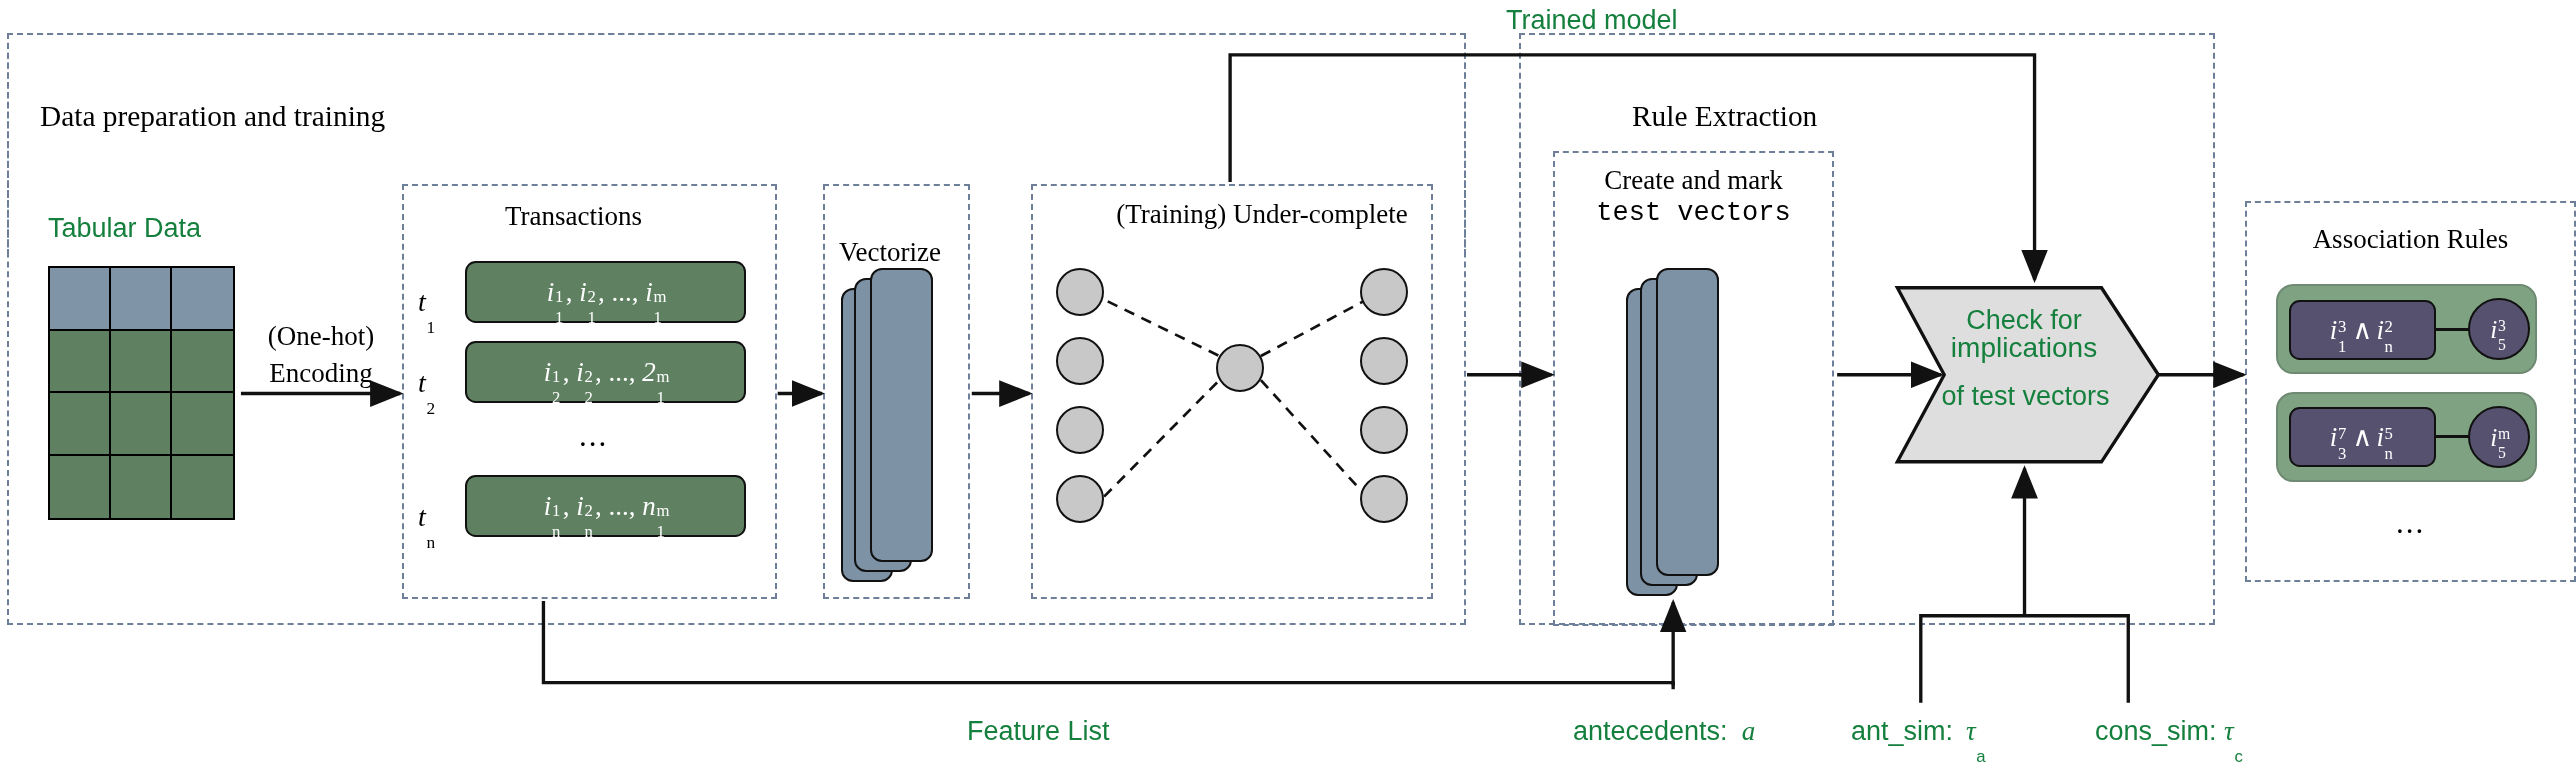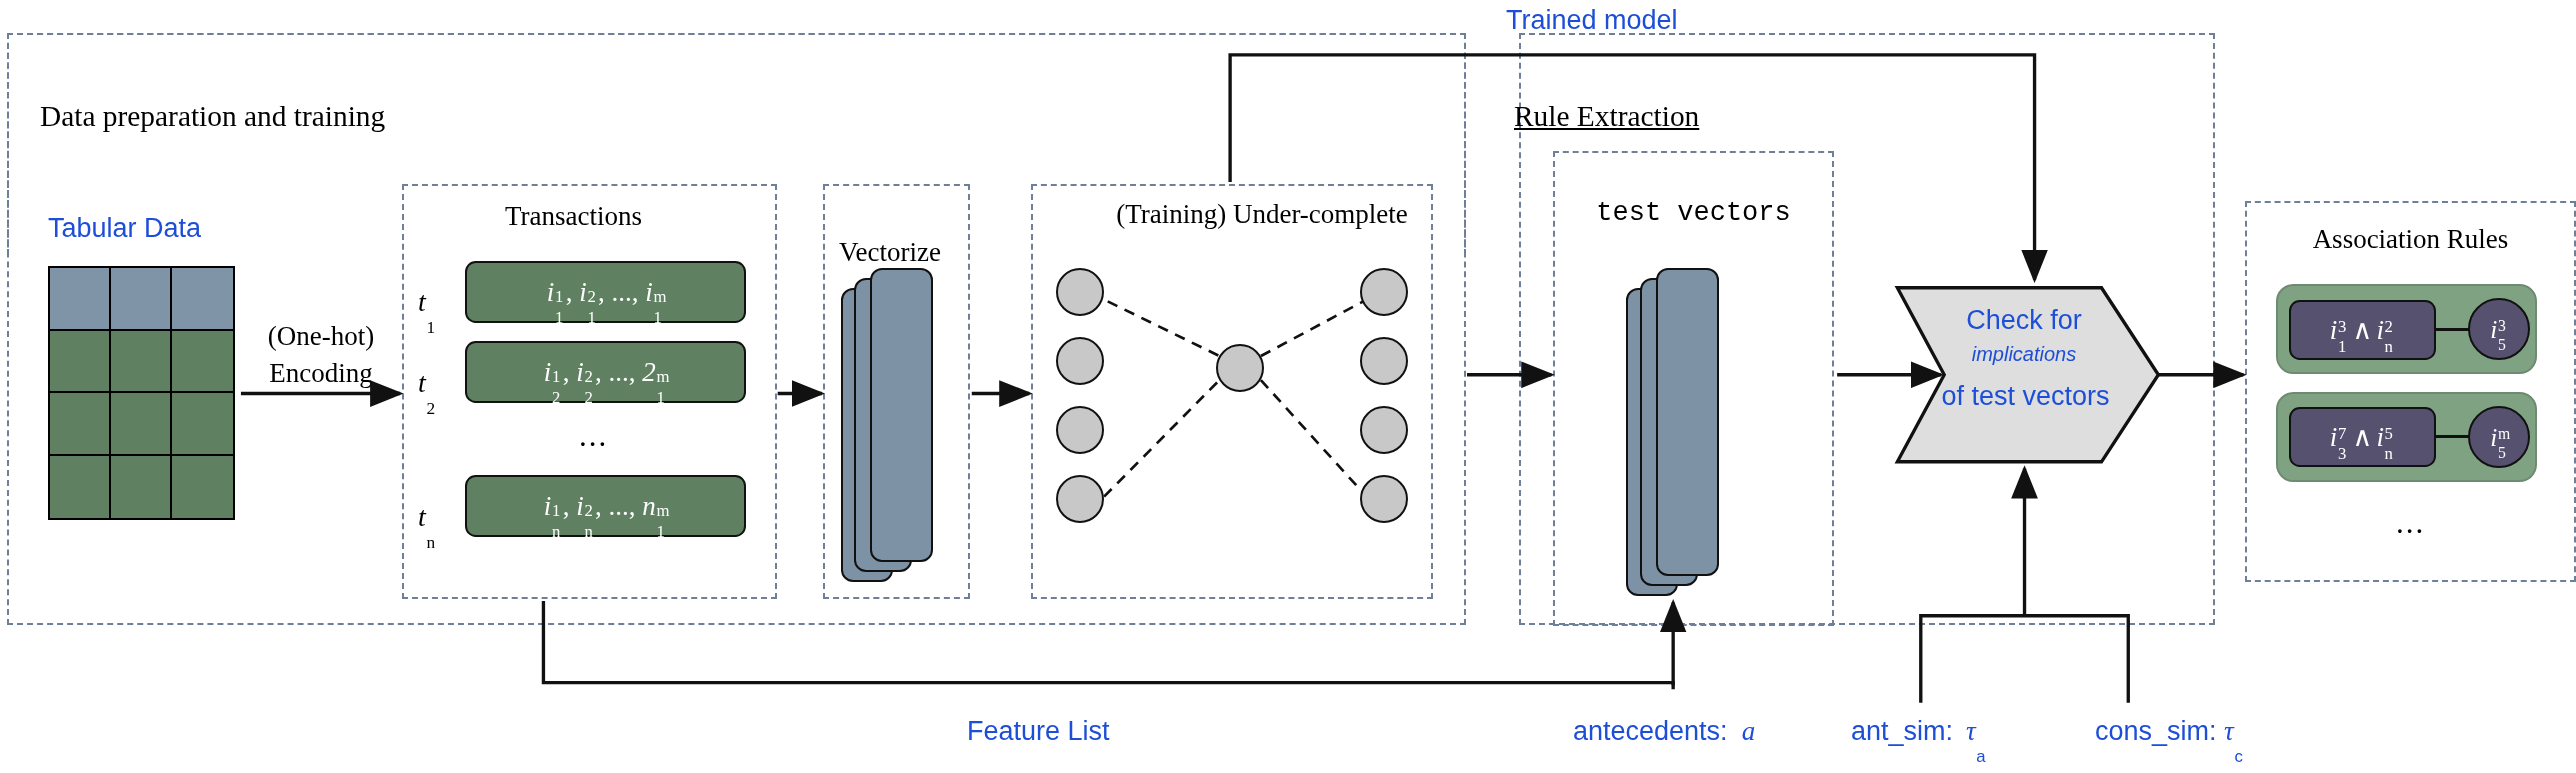--- a/index.html
+++ b/index.html
@@ -6,21 +6,21 @@
   body{width:2576px;height:773px;font-family:"Liberation Serif",serif;overflow:hidden;}
   #stage{position:relative;width:2576px;height:773px;background:#fff;}
 
   .abs{position:absolute;}
 
   
   .dashbox{position:absolute;border:2px dashed #6d7f99;box-sizing:border-box;background:transparent;}
 
   
   .serif{font-family:"Liberation Serif",serif;color:#000;}
-  .sans{font-family:"Liberation Sans",sans-serif;color:#1d4ed8;}
+  .sans{font-family:"Liberation Sans",sans-serif;color:#15803d;}
   .ctr{text-align:center;}
 
   .sect-title{font-size:29.4px;line-height:1.1;white-space:nowrap;}
   .box-title{font-size:27px;line-height:1.15;white-space:nowrap;}
   .box-title2{font-size:27px;line-height:1.2;}
   .edge-label{font-size:27px;line-height:1.15;white-space:nowrap;}
 
   
   .grid{position:absolute;border:2.7px solid #000;box-sizing:border-box;display:grid;
         grid-template-columns:repeat(3,1fr);grid-template-rows:repeat(4,1fr);}
@@ -79,21 +79,21 @@
   <div class="dashbox" style="left:823px;top:184px;width:147px;height:415px;"></div>
 
   <div class="dashbox" style="left:1031px;top:184px;width:402px;height:415px;"></div>
 
   <div class="dashbox" style="left:1553px;top:151px;width:281px;height:475px;"></div>
 
   <div class="dashbox" style="left:2245px;top:201px;width:331px;height:381px;"></div>
 
   <div class="abs serif sect-title" style="left:40px;top:100px;">Data preparation and training</div>
 
-  <div class="abs serif sect-title" style="left:1514px;top:100px;text-decoration:underline;">Rule Extraction</div>
+  <div class="abs serif sect-title" style="left:1632px;top:100px;">Rule Extraction</div>
 
   <div class="abs sans edge-label" style="left:1506px;top:5.4px;">Trained model</div>
 
   <div class="abs sans edge-label" style="left:967px;top:716px;">Feature List</div>
 
   <div class="abs sans box-title" style="left:48px;top:213px;">Tabular Data</div>
 
   <div class="grid" style="left:48px;top:266px;width:187px;height:254px;">
     <div class="cell hdr"></div>
     <div class="cell hdr"></div>
@@ -171,31 +171,32 @@
   <div class="node" style="left:1056px;top:406px;width:48px;height:48px;"></div>
   <div class="node" style="left:1056px;top:475px;width:48px;height:48px;"></div>
 
   <div class="node" style="left:1216px;top:344px;width:48px;height:48px;"></div>
 
   <div class="node" style="left:1360px;top:268px;width:48px;height:48px;"></div>
   <div class="node" style="left:1360px;top:337px;width:48px;height:48px;"></div>
   <div class="node" style="left:1360px;top:406px;width:48px;height:48px;"></div>
   <div class="node" style="left:1360px;top:475px;width:48px;height:48px;"></div>
 
+  <div class="abs serif box-title2 ctr" style="left:1553px;top:164px;width:281px;">Create and mark</div>
   <div class="abs serif box-title2 ctr" style="left:1553px;top:197px;width:281px;font-family:Liberation Mono, monospace;">test vectors</div>
 
   <div class="vcard" style="left:1626px;top:288px;width:52px;height:308px;"></div>
   <div class="vcard" style="left:1640px;top:278px;width:58px;height:308px;"></div>
   <div class="vcard" style="left:1656px;top:268px;width:63px;height:308px;"></div>
 
   <svg class="wires" viewBox="0 0 3849 1155" width="2576" height="773">
     <polygon points="2835,430 3140,430 3225,560 3140,690 2835,690 2905,560" fill="#dedede" stroke="#111" stroke-width="5"></polygon>
   </svg>
   <div class="abs sans ctr" style="left:1927px;top:305px;width:194px;font-size:27px;">Check for</div>
-  <div class="abs sans ctr" style="left:1927px;top:343px;width:194px;font-size:20px;font-style:italic;">implications</div>
+  <div class="abs sans ctr" style="left:1927px;top:332px;width:194px;font-size:28px;">implications</div>
   <div class="abs sans ctr" style="left:1915px;top:381px;width:221px;font-size:27px;">of test vectors</div>
 
   <div class="abs serif box-title ctr" style="left:2245px;top:224px;width:331px;">Association Rules</div>
 
   <div class="rulewrap" style="left:2276px;top:284px;width:261px;height:90px;"></div>
   <div class="ruleline" style="left:2436px;top:328px;width:35px;"></div>
   <div class="antbox" style="left:2289px;top:300px;width:147px;height:60px;">
     <span class="mi">i</span>
       <span class="msupsub">
         <span class="sup">3</span>

